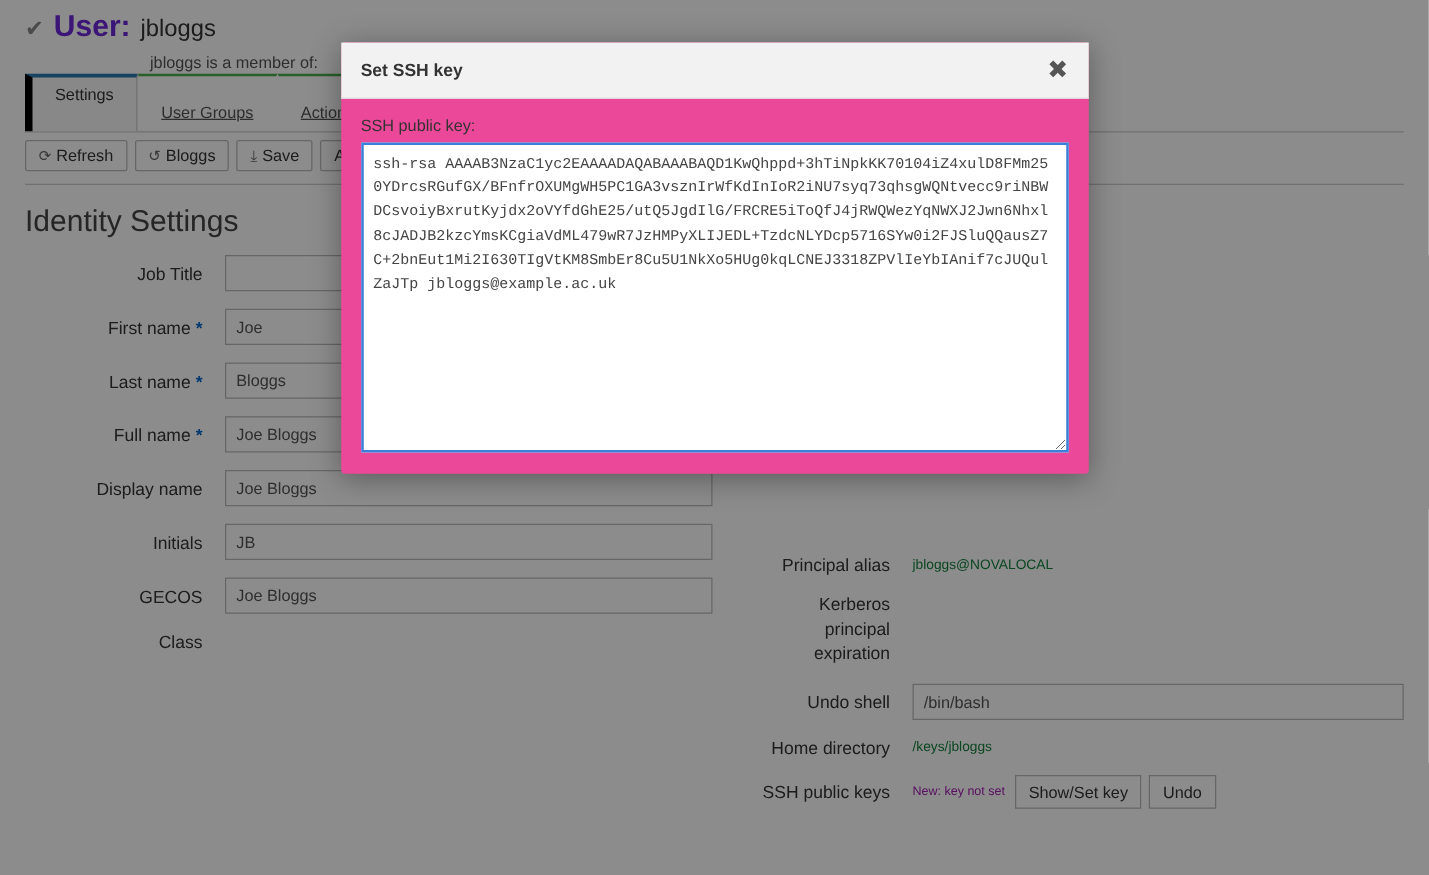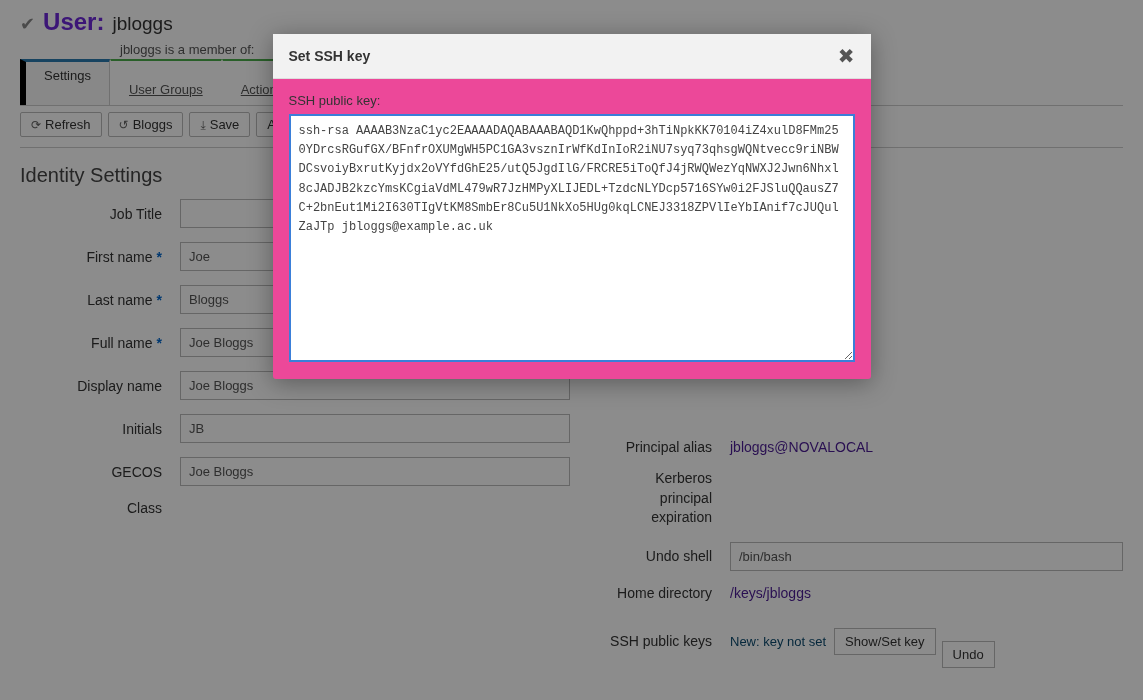--- a/index.html
+++ b/index.html
@@ -78,21 +78,21 @@
     font-size: 13px;
     border-radius: 2px;
     cursor: pointer;
     display: inline-flex;
     align-items: center;
     gap: 4px;
     color: #333;
   }
   .btn .icon { color:#666; font-size:12px; }
   .section-title {
-    font-size: 20px;
+    font-size: 24px;
     font-weight: 300;
     color: #444;
     margin: 16px 0 12px 0;
   }
   .cols {
     display: flex;
   }
   .col-left {
     width: 570px;
   }
@@ -118,33 +118,33 @@
     padding: 6px 8px;
     border: 1px solid #bbb;
     font-size: 13px;
     color: #555;
     background: #fff;
   }
   .col-right .form-label {
     width: 140px;
   }
   .static-val {
-    color: #4c1d95;
-    font-size: 14px;
+    color: #15803d;
+    font-size: 11px;
     flex: 1;
   }
   .btn-sm {
     border: 1px solid #bbb;
     background: #fff;
     padding: 5px 10px;
     font-size: 13px;
     cursor: pointer;
     color:#333;
   }
-  .hint { color:#0c4a6e; font-size:13px; margin-right:8px; }
+  .hint { color:#a21caf; font-size:10px; margin-right:8px; }
 
   
   .overlay {
     position: absolute;
     inset: 0;
     background: rgba(0,0,0,0.45);
     z-index: 100;
   }
   .modal {
     position: absolute;
@@ -295,21 +295,21 @@
       </div>
       <div class="form-row">
         <div class="form-label">Home directory</div>
         <div class="static-val">/keys/jbloggs</div>
       </div>
       <div class="form-row">
         <div class="form-label">SSH public keys</div>
         <div style="flex:1; display:flex; align-items:center;">
           <span class="hint">New: key not set</span>
           <button class="btn-sm">Show/Set key</button>
-          <button class="btn-sm" style="margin-left:6px;margin-top:26px;">Undo</button>
+          <button class="btn-sm" style="margin-left:6px;">Undo</button>
         </div>
       </div>
     </div>
   </div>
 </div>
 
 <div class="overlay"></div>
 <div class="modal">
   <div class="modal-header">
     <span class="modal-title">Set SSH key</span>

